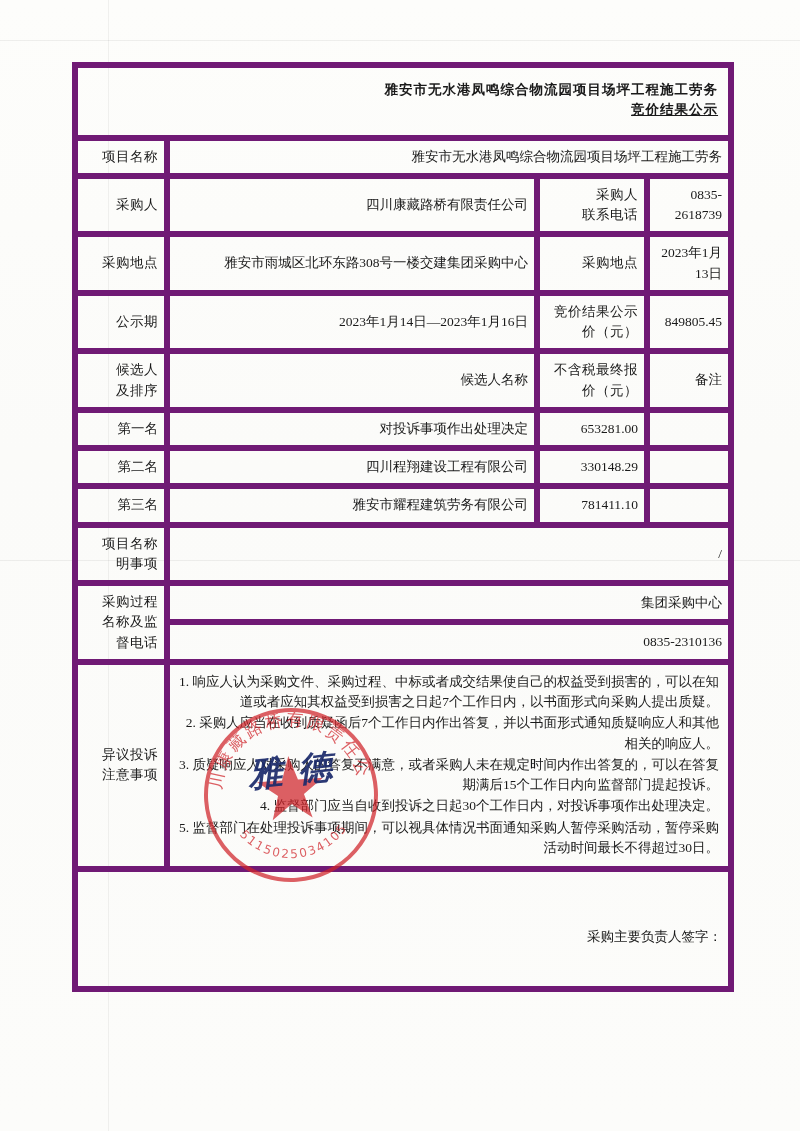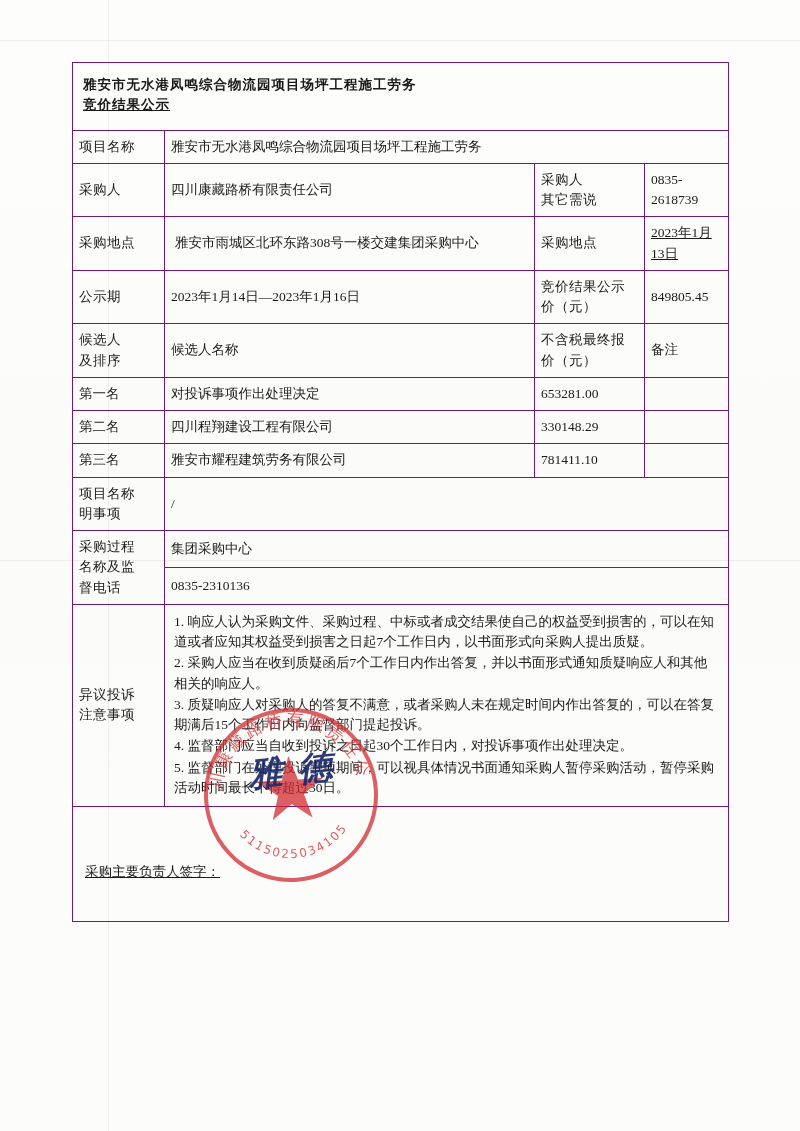--- a/index.html
+++ b/index.html
@@ -47,26 +47,26 @@
     width: 656px;
     z-index: 3;
   }
 
   table.main {
     width: 100%;
     border-collapse: collapse;
     table-layout: fixed;
   }
   table.main td {
-    border: 1px solid #701a75;
+    border: 6px solid #701a75;
     padding: 6px 6px;
     font-size: 13.5px;
     line-height: 1.5;
     vertical-align: middle;
-    text-align: left;
+    text-align: right;
   }
   .title-cell {
     padding: 12px 10px 14px 10px !important;
     font-size: 19px;
     font-weight: bold;
     line-height: 1.5;
     letter-spacing: 1px;
   }
   .title-line2 {
     display: block;
@@ -79,39 +79,37 @@
   .label-2line {
     line-height: 1.45;
   }
   .val-left {
     text-align: left;
     padding-left: 10px !important;
     margin-left: 36px;
   }
   .small {
     font-size: 13px;
-    text-decoration: underline;
   }
   .notes {
     text-align: left;
     font-size: 13px;
     line-height: 1.62;
     padding: 7px 9px !important;
   }
   .notes p {
     margin: 0 0 1px 0;
   }
   .sign-row td {
     height: 86px;
     vertical-align: top;
     text-align: left;
     padding-top: 22px !important;
     padding-left: 12px !important;
     font-size: 14px;
-    text-decoration: underline;
   }
 
   
   .seal {
     position: absolute;
     left: 196px;
     top: 700px;
     width: 190px;
     height: 190px;
     z-index: 6;
@@ -164,21 +162,21 @@
     <tr>
       <td class="label">项目名称</td>
       <td colspan="4">雅安市无水港凤鸣综合物流园项目场坪工程施工劳务</td>
     </tr>
 
     <tr>
       <td class="label">采购人</td>
       <td colspan="2">四川康藏路桥有限责任公司</td>
       <td class="label label-2line">
         <div>采购人</div>
-        <div>其它需说</div>
+        <div>联系电话</div>
       </td>
       <td>0835-2618739</td>
     </tr>
 
     <tr>
       <td class="label">采购地点</td>
       <td colspan="2" class="val-left">雅安市雨城区北环东路308号一楼交建集团采购中心</td>
       <td class="label">采购地点</td>
       <td class="small">2023年1月13日</td>
     </tr>

